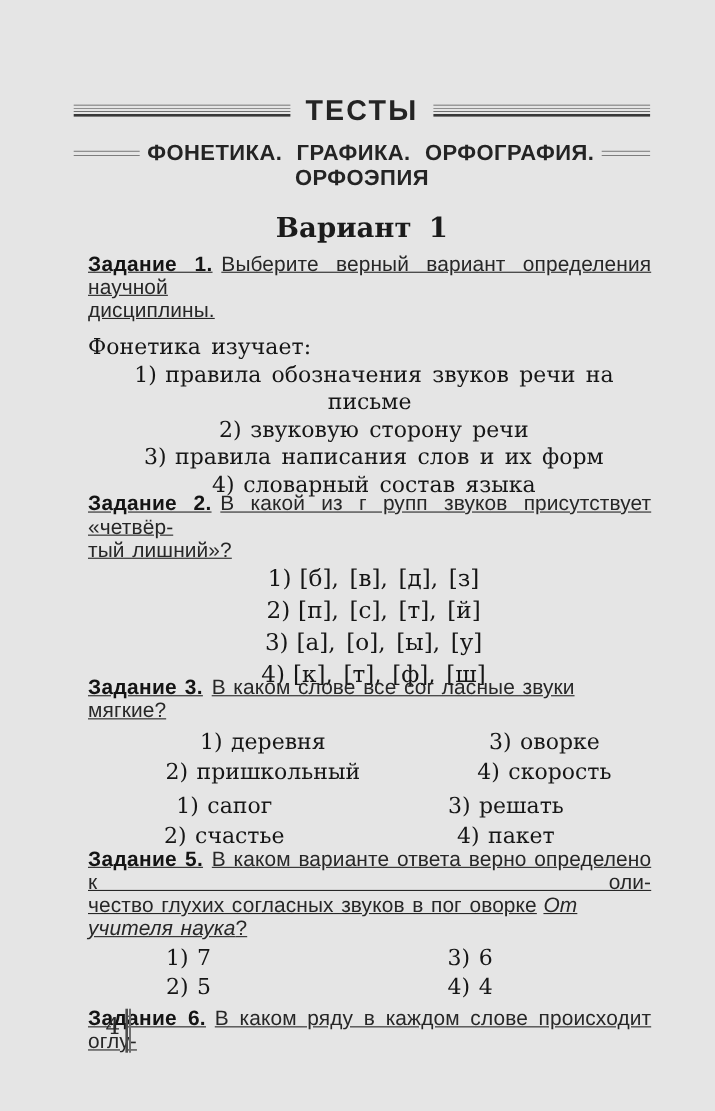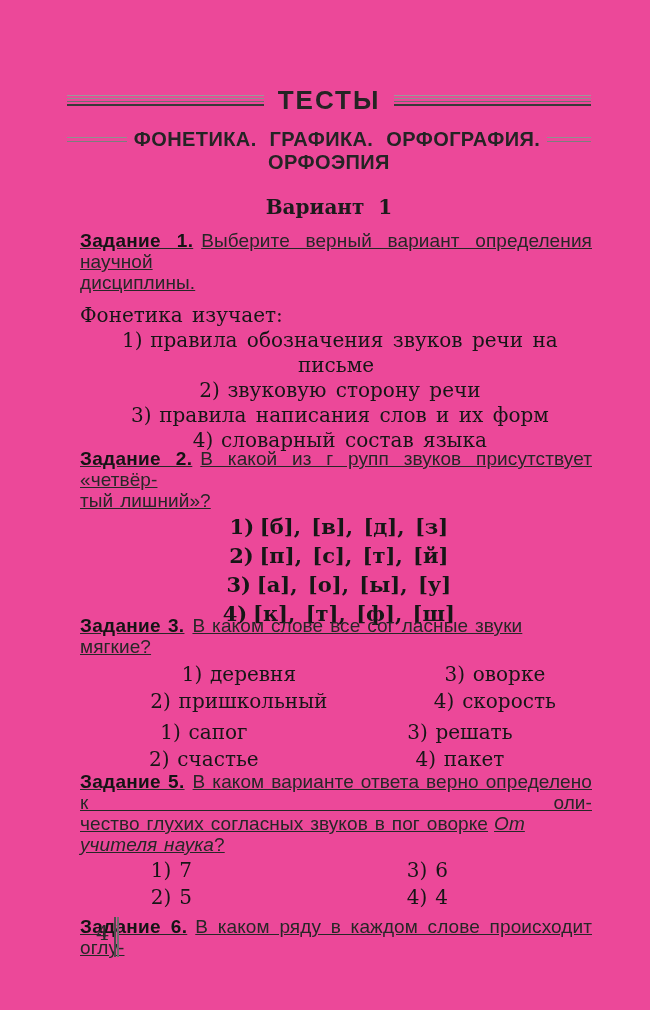--- a/index.html
+++ b/index.html
@@ -1,17 +1,17 @@
 <!DOCTYPE html>
 <html><head>
 <meta charset="utf-8">
 <style>
   html,body { margin:0; padding:0; background:#ffffff; }
   .page {
-    position:relative; width:650px; height:1010px; background:#ec4899;
+    position:relative; width:650px; height:1010px; background:#e5e5e5;
     overflow:hidden; font-family:"Liberation Sans", sans-serif; color:#222;
   }
   .content { position:absolute; left:80px; top:0; width:512px; padding-top:85px; }
 
   
   .h1-row { display:flex; align-items:center; gap:14px; margin-left:-13px; width:524px; height:30px; }
   .page-title { font:700 26px/30px "Liberation Sans", sans-serif; letter-spacing:2px; color:#242424; margin:0; white-space:nowrap; }
   .rule-multi {
     flex:1; height:11px;
     background:linear-gradient(to bottom,
@@ -23,21 +23,21 @@
   .sub-row { display:flex; align-items:center; margin:13px 0 0 -13px; width:524px; height:23px; }
   .section-title { font:700 20px/23px "Liberation Sans", sans-serif; letter-spacing:.4px; word-spacing:7px; color:#242424; margin:0; text-align:center; flex:1; white-space:nowrap; }
   .rule-double {
     height:6px;
     background:linear-gradient(to bottom, #909090 0 1px, transparent 1px 4px, #7d7d7d 4px 5px, transparent 5px);
   }
   .rd-left { width:60px; }
   .rd-right { width:44px; }
   .sub2 { display:block; margin-left:-13px; width:524px; text-align:center; font:700 20px/23px "Liberation Sans", sans-serif; letter-spacing:.4px; word-spacing:2px; color:#242424; }
 
-  .variant { margin:20px 0 0 -13px; width:524px; text-align:center; font-family:"DejaVu Serif", serif; font-weight:700; font-size:20px; line-height:26px; word-spacing:7px; color:#1b1b1b; }
+  .variant { margin:20px 0 0 -13px; width:524px; text-align:center; font-family:"DejaVu Serif", serif; font-weight:700; font-size:25px; line-height:26px; word-spacing:7px; color:#1b1b1b; }
 
   
   .task-head { margin:0; font-size:19px; line-height:21px; color:#272727; letter-spacing:.1px; word-spacing:1.5px; }
   .task-head .line { display:block;text-decoration:underline; }
   .task-head .line.just { text-align:justify; text-align-last:justify; }
   .task-label { font-weight:700; color:#141414; margin-right:8px; letter-spacing:.3px; }
   .task-head i { margin-left:6px; }
 
   .intro { font-family:"DejaVu Serif", serif; font-size:20px; line-height:25px; margin-top:10px; color:#161616; word-spacing:3px; }
 
@@ -45,21 +45,21 @@
   .opt { display:block;text-align:center; }
   .opt .num { display:inline-block; width:36px; }
   .two { display:grid; grid-template-columns:var(--c1) 1fr; }
 
   .t1 { margin-top:10px; } .o1 .opt { line-height:25px; }
   .t2 { margin-top:-5px; } .o2 { font-size:21px; } .o2 .opt { line-height:29px; }
   .t3 { margin-top:-13px; } .o3 { margin-top:4px; --c1:310px; } .o3 .opt { line-height:27px; }
   .t4 { margin-top:2px; }  .o4 { margin-top:4px; --c1:240px; } .o4 .opt { line-height:27px; }
   .t5 { margin-top:-2px; } .o5 { margin-top:2px; --c1:175px; } .o5 .opt { line-height:27px; }
   .t6 { margin-top:5px; }
-  .o1 { margin-top:0; } .o2 { margin-top:1px;font-weight:bold; }
+  .o1 { margin-top:0; } .o2 { margin-top:1px; }
 
   
   .pagenum { position:absolute; left:96px; top:920px; font-family:"DejaVu Serif", serif; font-size:21px; line-height:26px; color:#2a2a2a; }
   .pagemark {
     position:absolute; left:114px; top:917px; width:6px; height:40px;
     background:linear-gradient(to right, #4d4d4d 0 2px, transparent 2px 3px, #6e6e6e 3px 5px, transparent 5px);
   }
 </style>
 </head>
 <body>

